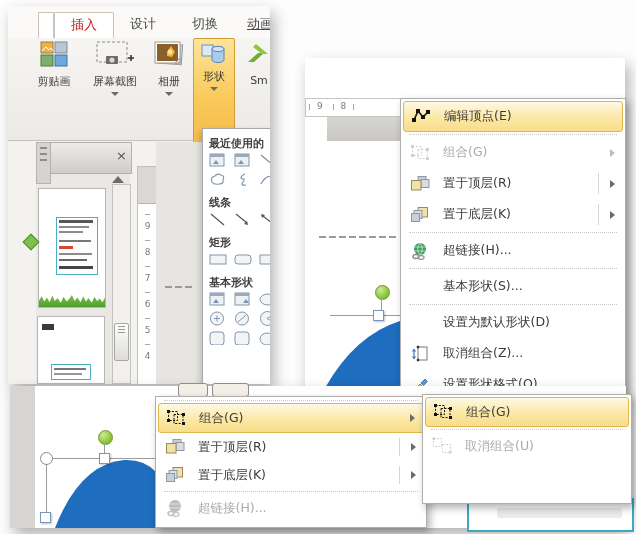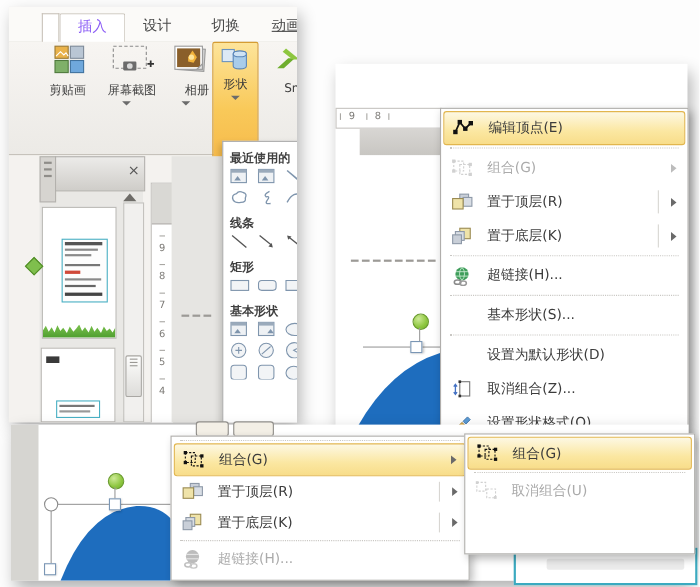--- a/index.html
+++ b/index.html
@@ -6,23 +6,23 @@
   #stage{position:relative;width:636px;height:534px;background:#fdfdfd;overflow:hidden;
          font-family:"DejaVu Sans","Liberation Sans",sans-serif;color:#3c3c3c;}
   .frag{position:absolute;background:#fff;box-shadow:4px 7px 14px rgba(0,0,0,.30);}
   .abs{position:absolute;}
 
   
   #fragA{left:8px;top:6px;width:262px;height:378px;background:#f4f2ef;overflow:hidden;}
   .tabrow{position:absolute;left:0;top:0;width:100%;height:32px;background:#fbfaf8;border-bottom:1px solid #c9c3ba;}
   .tabstub{position:absolute;left:30px;top:6px;width:14px;height:26px;background:#fff;border:1px solid #c9c3ba;border-bottom:none;}
   .tab{position:absolute;top:6px;height:26px;line-height:24px;font-size:13px;color:#4a4a4a;text-align:center;}
-  .tab.active{background:#fff;border:1px solid #c9c3ba;border-bottom:none;border-radius:2px 2px 0 0;color:#8b5cf6;}
+  .tab.active{background:#fff;border:1px solid #c9c3ba;border-bottom:none;border-radius:2px 2px 0 0;color:#b91c1c;}
   .ribbonbody{position:absolute;left:0;top:32px;width:100%;height:102px;background:linear-gradient(#f7f5f2,#eceae6);border-bottom:1px solid #c6c2bb;}
-  .rbtn{position:absolute;top:2px;text-align:right;}
+  .rbtn{position:absolute;top:2px;text-align:center;}
   .rbtn .lab{font-size:11px;color:#3f3f3f;display:block;margin-top:2px;}
   .dd{width:0;height:0;border-left:4px solid transparent;border-right:4px solid transparent;border-top:4px solid #6b6b6b;margin:3px auto 0;}
   #shapesBtn{position:absolute;left:185px;top:0px;width:40px;height:110px;background:linear-gradient(#fde49a,#f9c959 55%,#f6b94a);
              border:1px solid #d59c33;border-radius:2px;text-align:center;}
   #shapesBtn .lab{font-size:11px;color:#3a3a3a;display:block;margin-top:30px;}
   .grouplab{position:absolute;left:56px;top:118px;width:44px;text-align:center;font-size:11px;color:#8a8a86;}
 
   
   .pane-bg{position:absolute;left:28px;top:136px;width:94px;height:242px;background:#e9e8e5;}
   .vtabstub{position:absolute;left:28px;top:136px;width:13px;height:40px;background:#d6d4d0;border:1px solid #b5b3af;}

